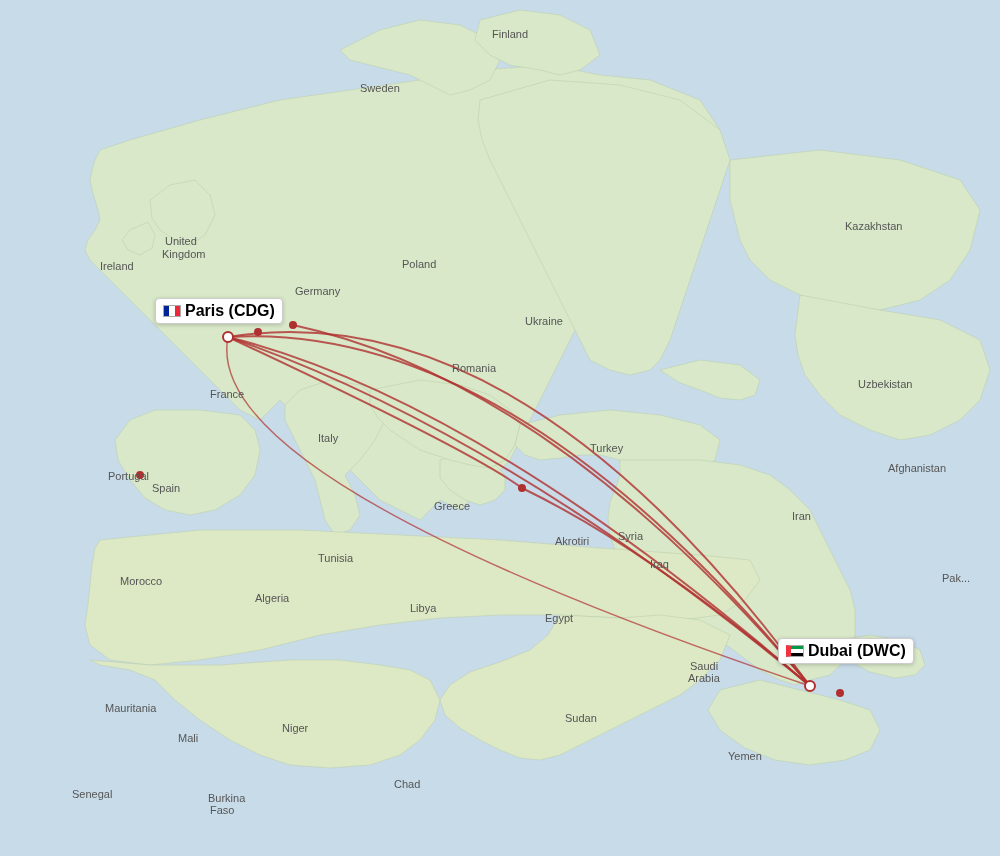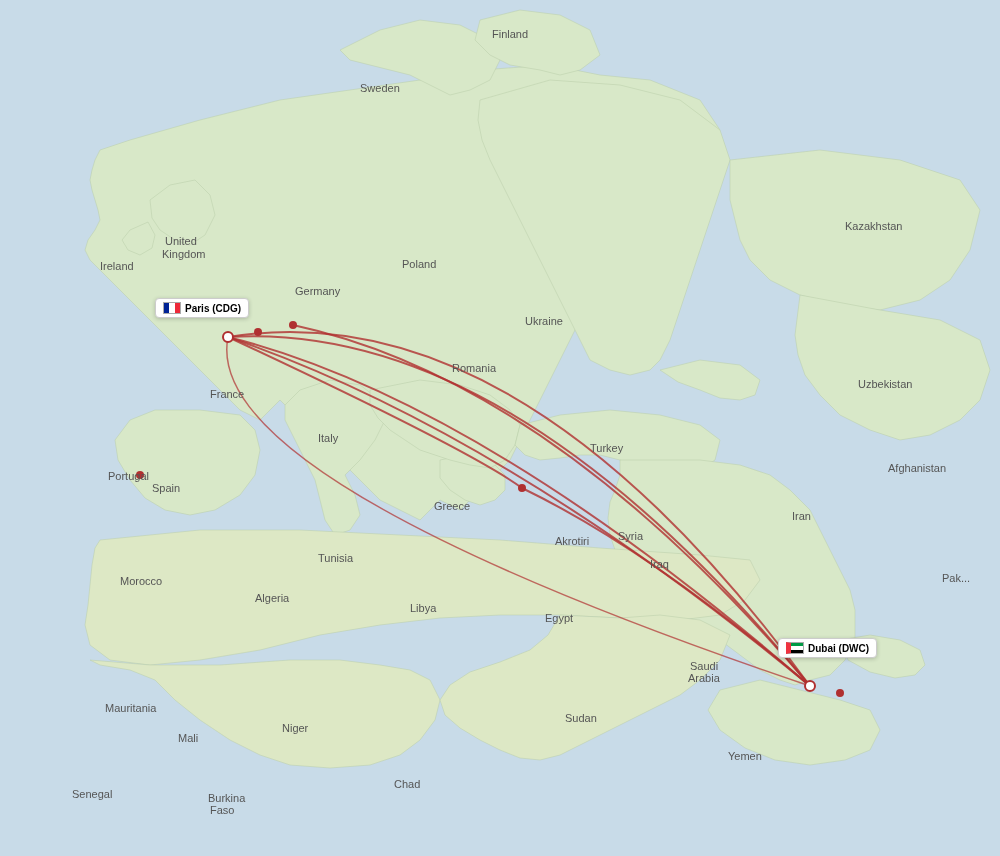--- a/index.html
+++ b/index.html
@@ -25,21 +25,21 @@
       inset: 0;
       width: 1000px;
       height: 856px;
     }
 
     .airport-label {
       background: white;
       border: 1px solid #ccc;
       border-radius: 4px;
       padding: 3px 7px;
-      font-size: 10px;
+      font-size: 16px;
       font-weight: 600;
       display: flex;
       align-items: center;
       gap: 4px;
       white-space: nowrap;
       box-shadow: 0 1px 4px rgba(0,0,0,0.2);
       position: absolute;
     }
 
     #label-paris {

